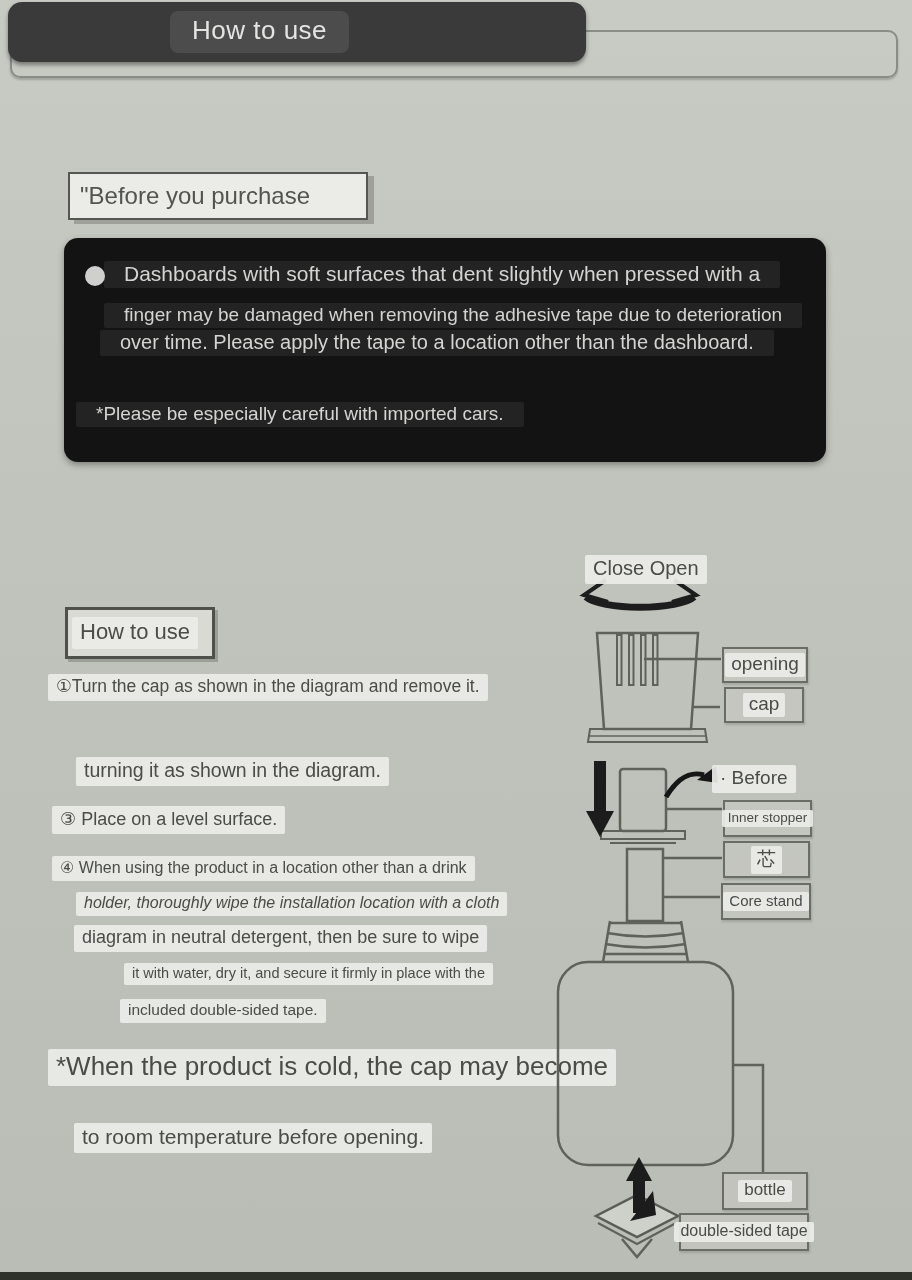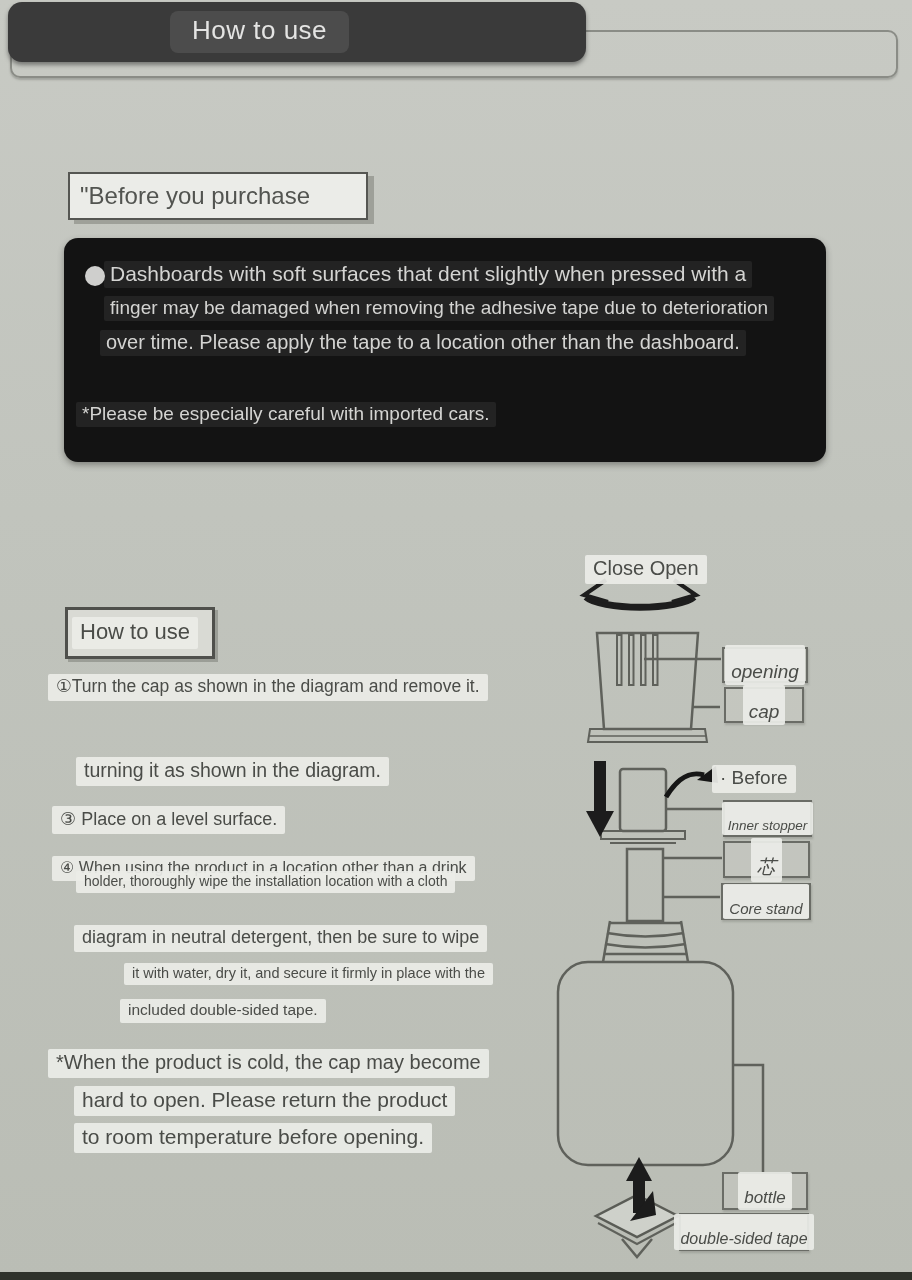--- a/index.html
+++ b/index.html
@@ -18,37 +18,37 @@
     color:#e4e4e3;font-size:26px;letter-spacing:.5px;}
   
   .before-heading{left:68px;top:172px;width:296px;height:44px;background:#ebece8;
     border:2px solid #555652;box-shadow:6px 4px 0 rgba(125,127,120,.55);
     display:flex;align-items:center;}
   .before-heading span{font-size:24px;color:#525450;padding-left:10px;white-space:nowrap;}
   .warning-box{left:64px;top:238px;width:762px;height:224px;background:#131313;border-radius:14px;
     box-shadow:0 3px 6px rgba(50,52,46,.45);}
   .bullet{left:85px;top:266px;width:20px;height:20px;border-radius:50%;background:#cfcfcd;}
   .wline{color:#d4d4d2;white-space:nowrap;}
-  .wline span{background:rgba(255,255,255,.07);padding:1px 6px 3px;border-radius:2px;}
+  .wline span{background:rgba(255,255,255,.07);padding:1px 20px 3px;border-radius:2px;}
   .wl1{left:104px;top:262px;font-size:21px;}
-  .wl2{left:104px;top:297px;font-size:19px;}
+  .wl2{left:104px;top:304px;font-size:19px;}
   .wl3{left:100px;top:331px;font-size:20px;}
   .wnote{left:76px;top:403px;font-size:19px;}
   
   .howto-box{left:65px;top:607px;width:144px;height:46px;background:#d9dad4;
     border:3px solid #4f504c;box-shadow:3px 3px 0 rgba(110,112,106,.45);
     display:flex;align-items:center;}
   .howto-box .strip{margin-left:4px;font-size:22px;}
   .strip{background:rgba(235,236,231,.93);color:#4a4c48;padding:2px 8px 4px;border-radius:2px;
     white-space:nowrap;display:inline-block;}
   .step{position:absolute;}
   
   .lblbox{position:absolute;border:2px solid #6a6c66;background:rgba(205,207,200,.35);
     display:flex;align-items:center;justify-content:center;box-shadow:1px 2px 2px rgba(100,102,96,.3);}
-  .lblbox .strip{padding:16px 6px 2px;font-style:italic;}
+  .lblbox .strip{padding:0 6px 2px;}
   .freelbl{position:absolute;}
   .bottom-strip{left:0;top:1272px;width:912px;height:8px;background:#2f322b;}
 </style>
 </head>
 <body>
 
 <div id="canvas">
 
   <div class="abs top-outline"></div>
   <div class="abs top-bar">
@@ -67,26 +67,25 @@
   <div class="abs wline wnote"><span>*Please be especially careful with imported cars.</span></div>
 
   <div class="abs howto-box">
     <span class="strip">How to use</span>
   </div>
 
   <div class="step" style="left:48px;top:674px;font-size:17.5px;"><span class="strip">①Turn the cap as shown in the diagram and remove it.</span></div>
   <div class="step" style="left:76px;top:757px;font-size:19.5px;text-align:center;"><span class="strip">turning it as shown in the diagram.</span></div>
   <div class="step" style="left:52px;top:806px;font-size:18px;"><span class="strip">③ Place on a level surface.</span></div>
   <div class="step" style="left:52px;top:856px;font-size:16px;"><span class="strip">④ When using the product in a location other than a drink</span></div>
-  <div class="step" style="left:76px;top:871px;font-size:14px;"><span class="strip">holder, thoroughly wipe the installation location with a cloth</span></div>
+  <div class="step" style="left:76px;top:892px;font-size:16px;font-style:italic;"><span class="strip">holder, thoroughly wipe the installation location with a cloth</span></div>
   <div class="step" style="left:74px;top:925px;font-size:18px;"><span class="strip">diagram in neutral detergent, then be sure to wipe</span></div>
   <div class="step" style="left:76px;top:963px;font-size:14.5px;padding-left:48px;"><span class="strip">it with water, dry it, and secure it firmly in place with the</span></div>
   <div class="step" style="left:76px;top:999px;font-size:15.5px;padding-left:44px;"><span class="strip">included double-sided tape.</span></div>
-  <div class="step" style="left:48px;top:1049px;font-size:20px;"><span class="strip">*When the product is cold, the cap may become</span></div>
-  <div class="step" style="left:74px;top:1086px;font-size:21px;"><span class="strip">hard to open. Please return the product</span></div>
+  <div class="step" style="left:48px;top:1049px;font-size:26px;"><span class="strip">*When the product is cold, the cap may become</span></div>
   <div class="step" style="left:74px;top:1123px;font-size:21px;"><span class="strip">to room temperature before opening.</span></div>
 
   <svg class="abs" style="left:540px;top:545px;" width="372" height="715" viewBox="0 0 372 715">
     <g stroke="#5f615b" stroke-width="2.5" fill="none">
 
       <path d="M 57 88 L 158 88 L 151 184 L 64 184 Z"></path>
       <path d="M 50 184 L 165 184 L 167 197 L 48 197 Z" stroke-width="2"></path>
       <line x1="49" y1="191" x2="166" y2="191" stroke-width="1.5"></line>
       <rect x="77" y="90" width="4.5" height="50" stroke-width="2"></rect>
       <rect x="89" y="90" width="4.5" height="50" stroke-width="2"></rect>

